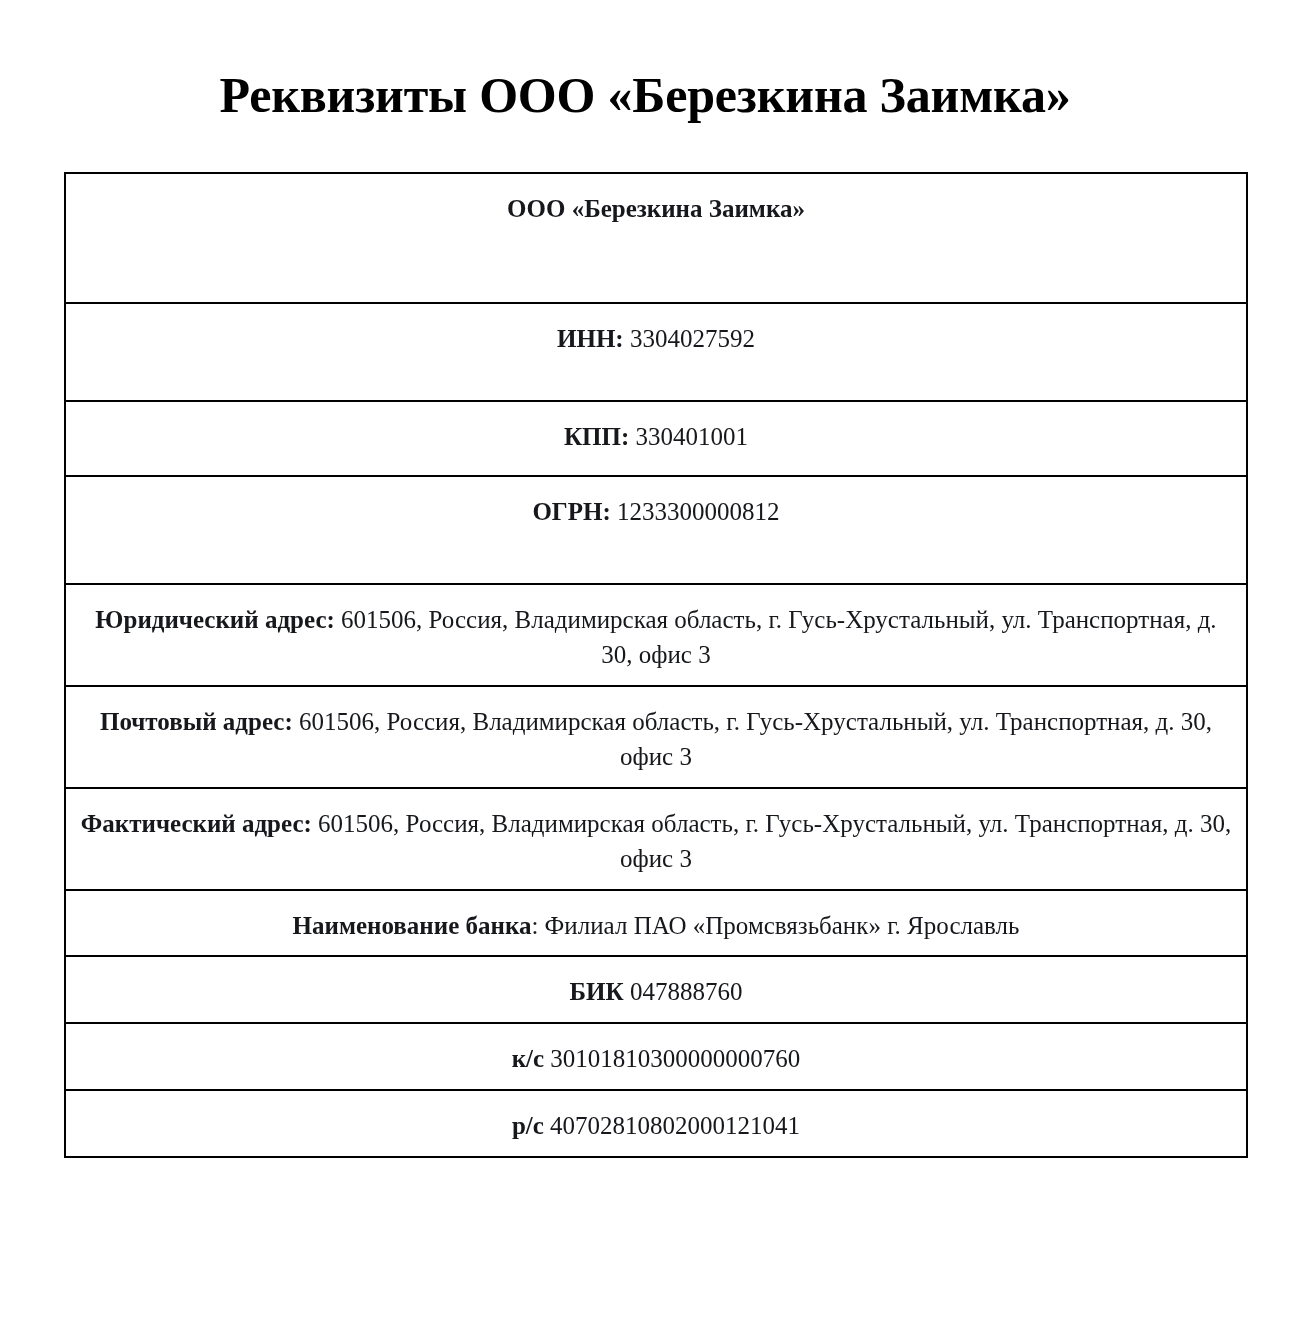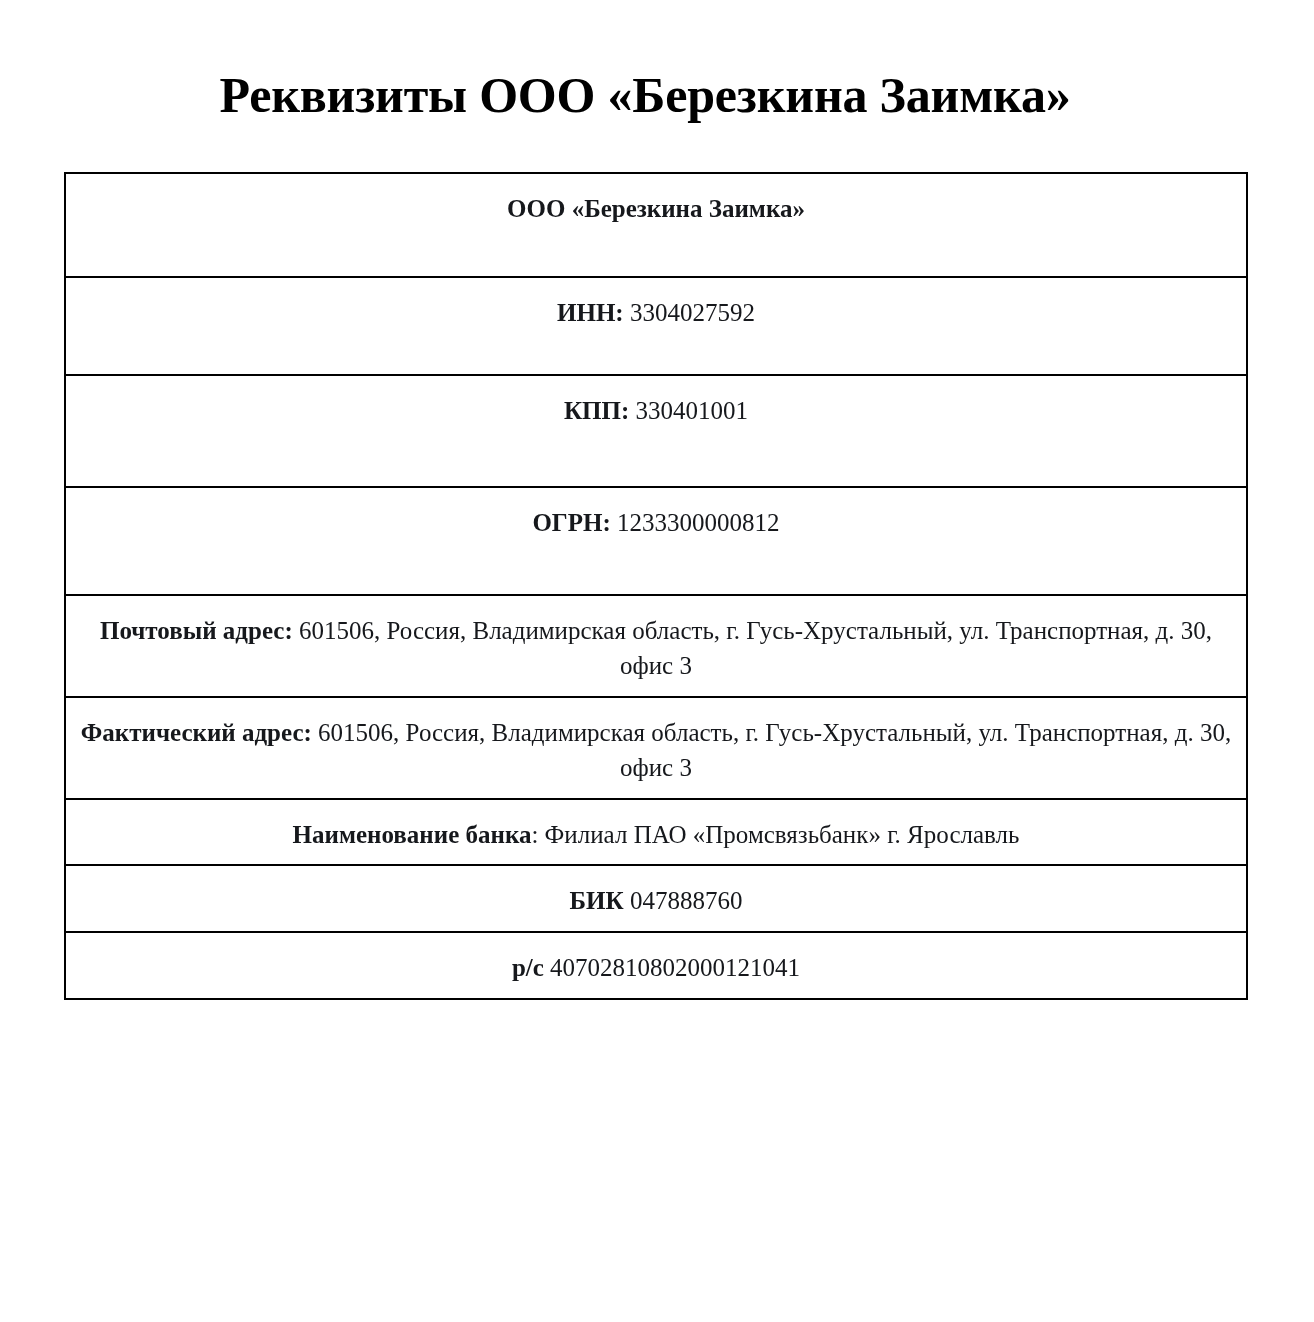--- a/index.html
+++ b/index.html
@@ -43,23 +43,23 @@
   .req-table td {
     border: 2px solid #000000;
     text-align: center;
     vertical-align: top;
     padding: 18px 14px 0 14px;
     font-size: 25px;
     line-height: 1.38;
     color: #16181c;
   }
   
-  .r-h105 { height: 104px; padding-left: 44px; }
+  .r-h105 { height: 130px; padding-left: 44px; }
   .r-h98  { height: 98px;  }
-  .r-h93  { height: 112px;  }
+  .r-h93  { height: 75px;  }
   .r-h108 { height: 108px; padding-left: 16px; }
   .r-h129 { height: 129px; }
   .r-h102 { height: 102px; }
   .r-h66  { height: 66px;  }
   .r-h67  { height: 67px;  }
   .lbl {
     font-weight: bold;
   }
   .val {
     font-weight: normal;
@@ -92,20 +92,26 @@
         </td>
       </tr>
       <tr class="r-h108">
         <td>
           <span class="lbl">ОГРН:</span>
           <span class="val">1233300000812</span>
         </td>
       </tr>
       <tr class="r-h102">
         <td>
+          <span class="lbl">Юридический адрес:</span>
+          <span class="val">601506, Россия, Владимирская область, г. Гусь-Хрустальный, ул. Транспортная, д. 30, офис 3</span>
+        </td>
+      </tr>
+      <tr class="r-h102">
+        <td>
           <span class="lbl">Почтовый адрес:</span>
           <span class="val">601506, Россия, Владимирская область, г. Гусь-Хрустальный, ул. Транспортная, д. 30, офис 3</span>
         </td>
       </tr>
       <tr class="r-h102">
         <td>
           <span class="lbl">Фактический адрес:</span>
           <span class="val">601506, Россия, Владимирская область, г. Гусь-Хрустальный, ул. Транспортная, д. 30, офис 3</span>
         </td>
       </tr>
@@ -114,19 +120,24 @@
           <span class="lbl">Наименование банка</span><span class="val">: Филиал ПАО «Промсвязьбанк» г. Ярославль</span>
         </td>
       </tr>
       <tr class="r-h67">
         <td>
           <span class="lbl">БИК</span><span class="val"> 047888760</span>
         </td>
       </tr>
       <tr class="r-h67">
         <td>
+          <span class="lbl">к/с</span><span class="val"> 30101810300000000760</span>
+        </td>
+      </tr>
+      <tr class="r-h67">
+        <td>
           <span class="lbl">р/с</span><span class="val"> 40702810802000121041</span>
         </td>
       </tr>
     </tbody>
   </table>
 
 </div>
 
 </body></html>

